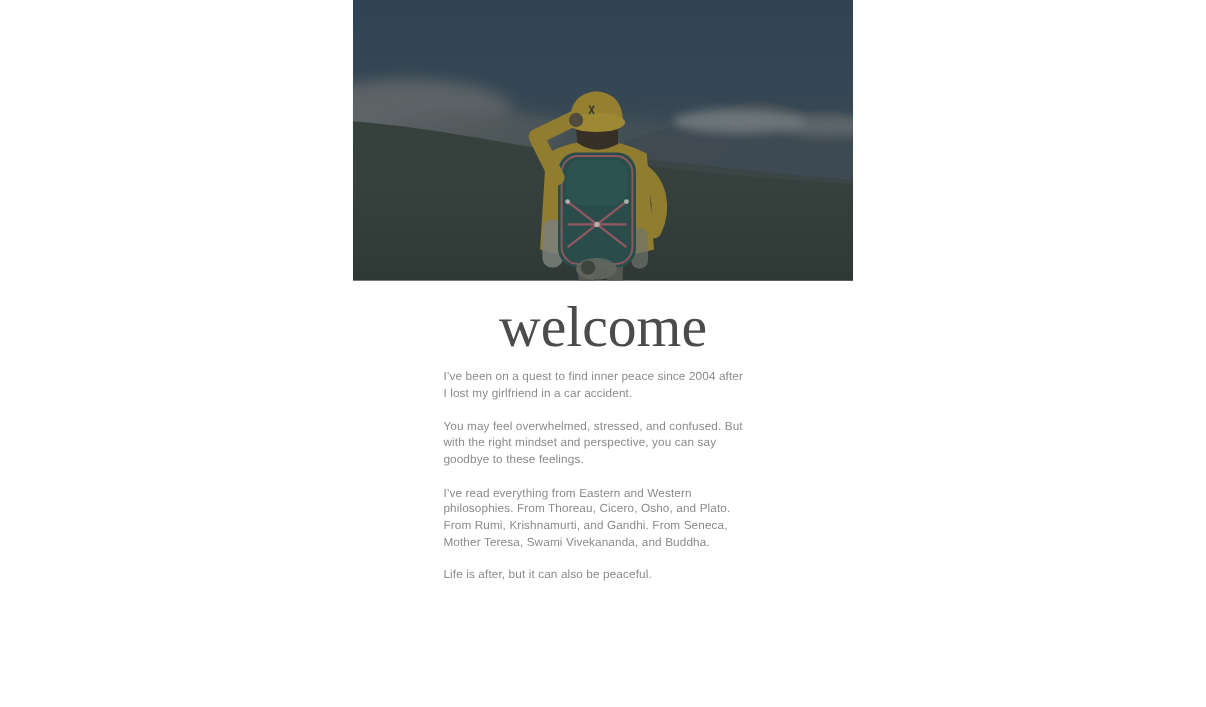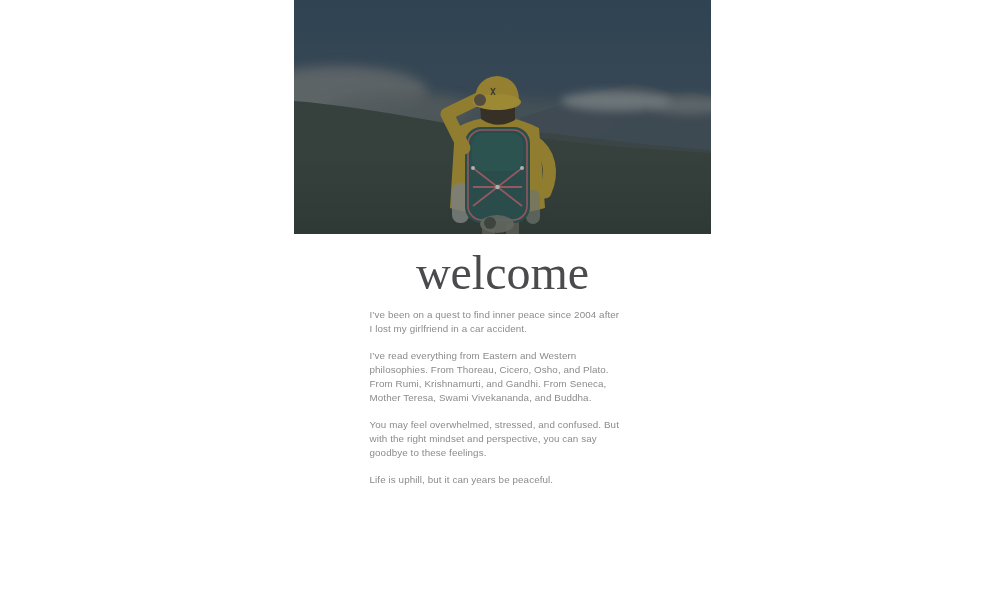--- a/index.html
+++ b/index.html
@@ -116,23 +116,23 @@
 
       <rect x="0" y="0" width="417" height="234" opacity="0.16" fill="#1c2b33"></rect>
     </svg>
   </div>
 
   <h1 class="title">welcome</h1>
 
   <div class="content">
     <p class="para">I’ve been on a quest to find inner peace since 2004 after
 I lost my girlfriend in a car accident.</p>
+    <p class="para">You may feel overwhelmed, stressed, and confused. But
+with the right mindset and perspective, you can say
+goodbye to these feelings.</p>
     <p class="para">I’ve read everything from Eastern and Western
 philosophies. From Thoreau, Cicero, Osho, and Plato.
 From Rumi, Krishnamurti, and Gandhi. From Seneca,
 Mother Teresa, Swami Vivekananda, and Buddha.</p>
-    <p class="para">You may feel overwhelmed, stressed, and confused. But
-with the right mindset and perspective, you can say
-goodbye to these feelings.</p>
-    <p class="para">Life is uphill, but it can years be peaceful.</p>
+    <p class="para">Life is after, but it can also be peaceful.</p>
   </div>
 
 </div>
 
 </body></html>

